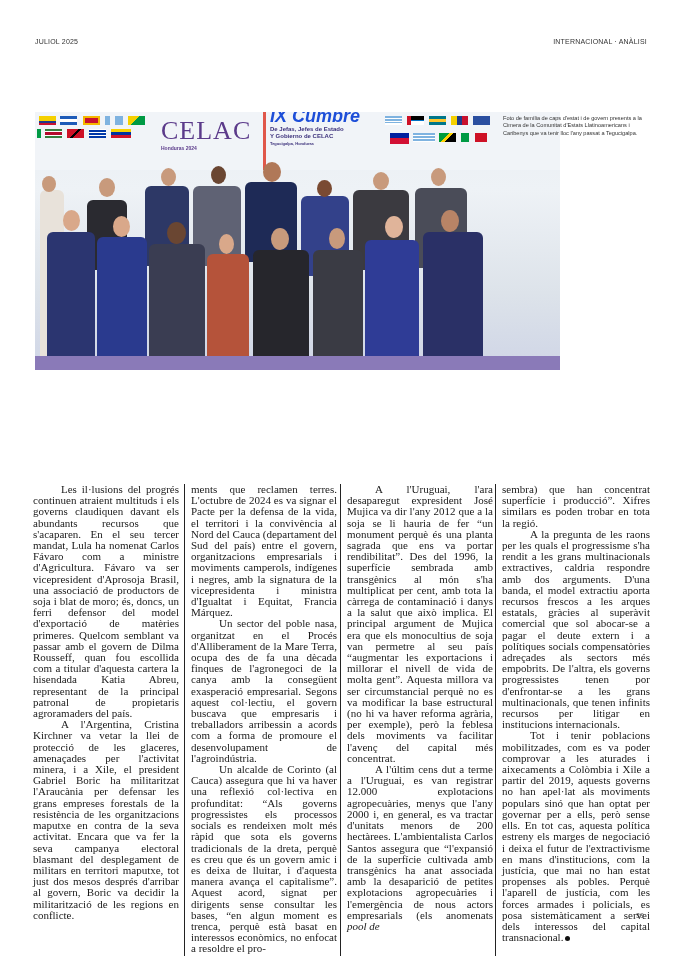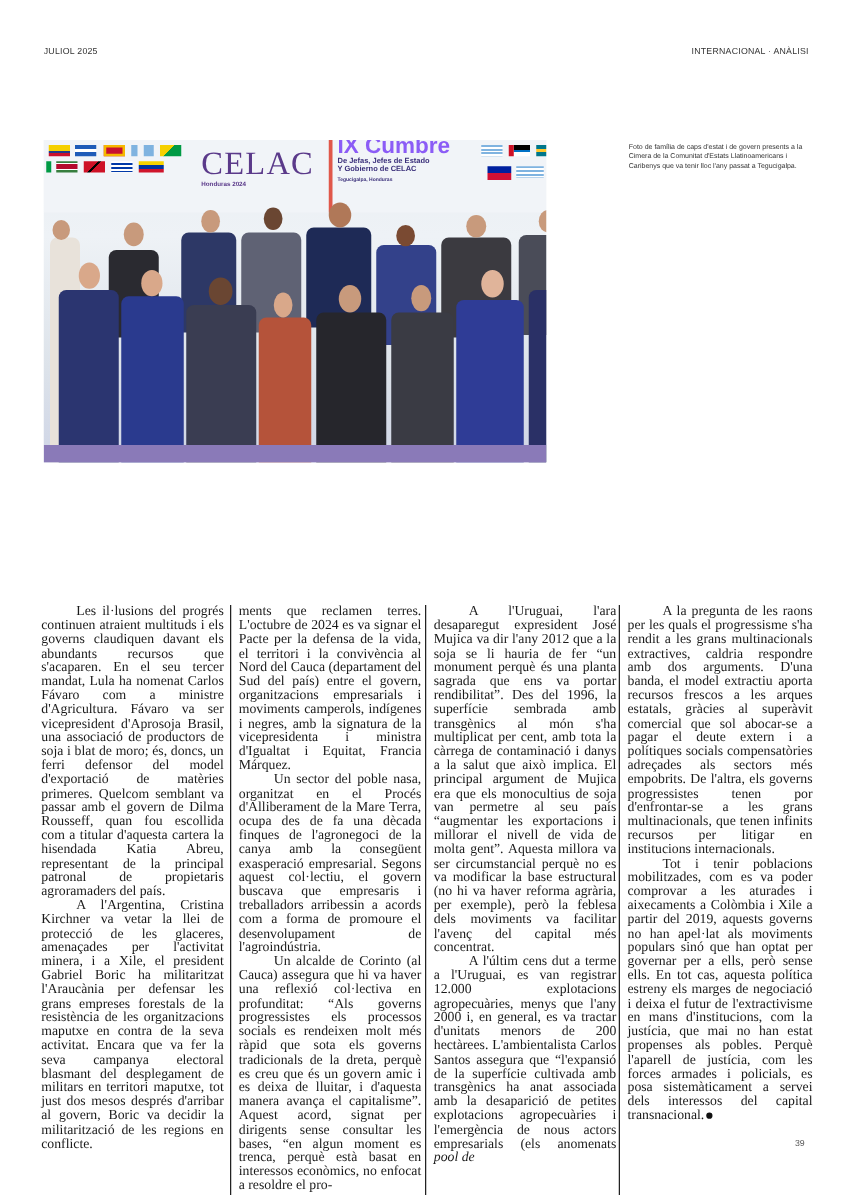--- a/index.html
+++ b/index.html
@@ -1,26 +1,26 @@
 <!DOCTYPE html>
 <html><head>
 <meta charset="utf-8">
 <style>
   html,body{margin:0;padding:0;background:#fff;}
   body{width:680px;height:957px;position:relative;overflow:hidden;font-family:"Liberation Serif","DejaVu Serif",serif;color:#1a1a1a;}
   .hdr{position:absolute;top:38px;font-family:"Liberation Sans","DejaVu Sans",sans-serif;font-size:7px;letter-spacing:0.2px;color:#333;}
   .hdr.left{left:35px;}
   .hdr.right{right:33px;}
-  .photo{position:absolute;left:35px;top:112px;width:402px;height:258px;overflow:hidden;background:linear-gradient(180deg,#e9eef3 0%,#eef2f6 30%,#dde3ea 70%,#cfd5e6 100%);}
+  .photo{position:absolute;left:35px;top:112px;width:525px;height:258px;overflow:hidden;background:linear-gradient(180deg,#e9eef3 0%,#eef2f6 30%,#dde3ea 70%,#cfd5e6 100%);}
   .banner{position:absolute;left:0;top:0;width:100%;height:58px;background:#f1f4f8;}
   .flag{position:absolute;height:9px;width:17px;}
   .celac{position:absolute;left:126px;top:4px;font-family:"Liberation Serif",serif;font-size:26px;color:#5b3a8a;letter-spacing:1px;}
   .celac-sub{position:absolute;left:126px;top:33px;font-family:"Liberation Sans",sans-serif;font-size:5px;color:#5b3a8a;font-weight:bold;}
   .summit-bar{position:absolute;left:228px;top:0;width:3px;height:58px;background:#e0574a;}
-  .summit-title{position:absolute;left:235px;top:-6px;font-family:"Liberation Sans",sans-serif;font-size:18px;font-weight:bold;color:#8b5cf6;}
+  .summit-title{position:absolute;left:235px;top:-6px;font-family:"Liberation Sans",sans-serif;font-size:18px;font-weight:bold;color:#1d4ed8;font-style:italic;}
   .summit-sub{position:absolute;left:235px;top:14px;font-family:"Liberation Sans",sans-serif;font-size:6px;font-weight:bold;color:#3a2f7a;line-height:7px;}
   .summit-loc{position:absolute;left:235px;top:29px;font-family:"Liberation Sans",sans-serif;font-size:4px;font-weight:bold;color:#3a2f7a;}
   .person{position:absolute;border-radius:6px 6px 0 0;}
   .head{position:absolute;border-radius:50%;background:#c89a7c;}
   .floor{position:absolute;left:0;bottom:0;width:100%;height:14px;background:#8a7ab8;}
   .caption{position:absolute;left:503px;top:115px;width:150px;font-family:"Liberation Sans","DejaVu Sans",sans-serif;font-size:5.6px;line-height:7.3px;color:#333;}
   .col{position:absolute;top:484px;width:146px;font-size:11px;line-height:11.2px;text-align:justify;hyphens:auto;}
   .col p{margin:0;}
   .col p.ind{text-indent:28px;}
   .c1{left:33px;}
@@ -127,17 +127,18 @@
   <p class="ind">Un sector del poble nasa, organitzat en el Procés d'Alliberament de la Mare Terra, ocupa des de fa una dècada finques de l'agronegoci de la canya amb la consegüent exasperació empresarial. Segons aquest col·lectiu, el govern buscava que empresaris i treballadors arribessin a acords com a forma de promoure el desenvolupament de l'agroindústria.</p>
   <p class="ind">Un alcalde de Corinto (al Cauca) assegura que hi va haver una reflexió col·lectiva en profunditat: “Als governs progressistes els processos socials es rendeixen molt més ràpid que sota els governs tradicionals de la dreta, perquè es creu que és un govern amic i es deixa de lluitar, i d'aquesta manera avança el capitalisme”. Aquest acord, signat per dirigents sense consultar les bases, “en algun moment es trenca, perquè està basat en interessos econòmics, no enfocat a resoldre el pro-</p>
 </div>
 
 <div class="col c3">
   <p class="ind">A l'Uruguai, l'ara desaparegut expresident José Mujica va dir l'any 2012 que a la soja se li hauria de fer “un monument perquè és una planta sagrada que ens va portar rendibilitat”. Des del 1996, la superfície sembrada amb transgènics al món s'ha multiplicat per cent, amb tota la càrrega de contaminació i danys a la salut que això implica. El principal argument de Mujica era que els monocultius de soja van permetre al seu país “augmentar les exportacions i millorar el nivell de vida de molta gent”. Aquesta millora va ser circumstancial perquè no es va modificar la base estructural (no hi va haver reforma agrària, per exemple), però la feblesa dels moviments va facilitar l'avenç del capital més concentrat.</p>
   <p class="ind"><span>A l'últim cens dut a terme a l'Uruguai, es van registrar 12.000 explotacions agropecuàries, menys que l'any 2000 i, en general, es va tractar d'unitats menors de 200 hectàrees. L'ambientalista Carlos Santos assegura que “l'expansió de la superfície cultivada amb transgènics ha anat associada amb la desaparició de petites explotacions agropecuàries i l'emergència de nous actors empresarials (els anomenats </span><i>pool de</i></p>
 </div>
 
 <div class="col c4">
+  <p>sembra) que han concentrat superfície i producció”. Xifres similars es poden trobar en tota la regió.</p>
   <p class="ind">A la pregunta de les raons per les quals el progressisme s'ha rendit a les grans multinacionals extractives, caldria respondre amb dos arguments. D'una banda, el model extractiu aporta recursos frescos a les arques estatals, gràcies al superàvit comercial que sol abocar-se a pagar el deute extern i a polítiques socials compensatòries adreçades als sectors més empobrits. De l'altra, els governs progressistes tenen por d'enfrontar-se a les grans multinacionals, que tenen infinits recursos per litigar en institucions internacionals.</p>
   <p class="ind"><span>Tot i tenir poblacions mobilitzades, com es va poder comprovar a les aturades i aixecaments a Colòmbia i Xile a partir del 2019, aquests governs no han apel·lat als moviments populars sinó que han optat per governar per a ells, però sense ells. En tot cas, aquesta política estreny els marges de negociació i deixa el futur de l'extractivisme en mans d'institucions, com la justícia, que mai no han estat propenses als pobles. Perquè l'aparell de justícia, com les forces armades i policials, es posa sistemàticament a servei dels interessos del capital transnacional.</span><span class="end"></span></p>
 </div>
 
 <div class="pgnum">39</div>
 
 </body></html>

